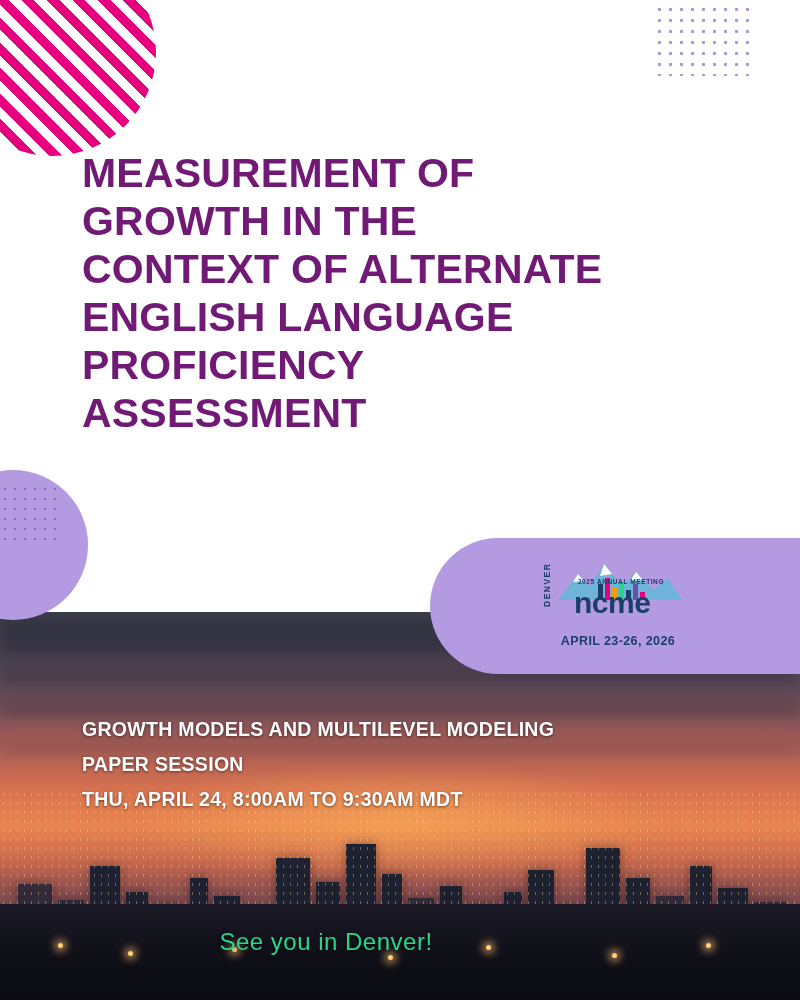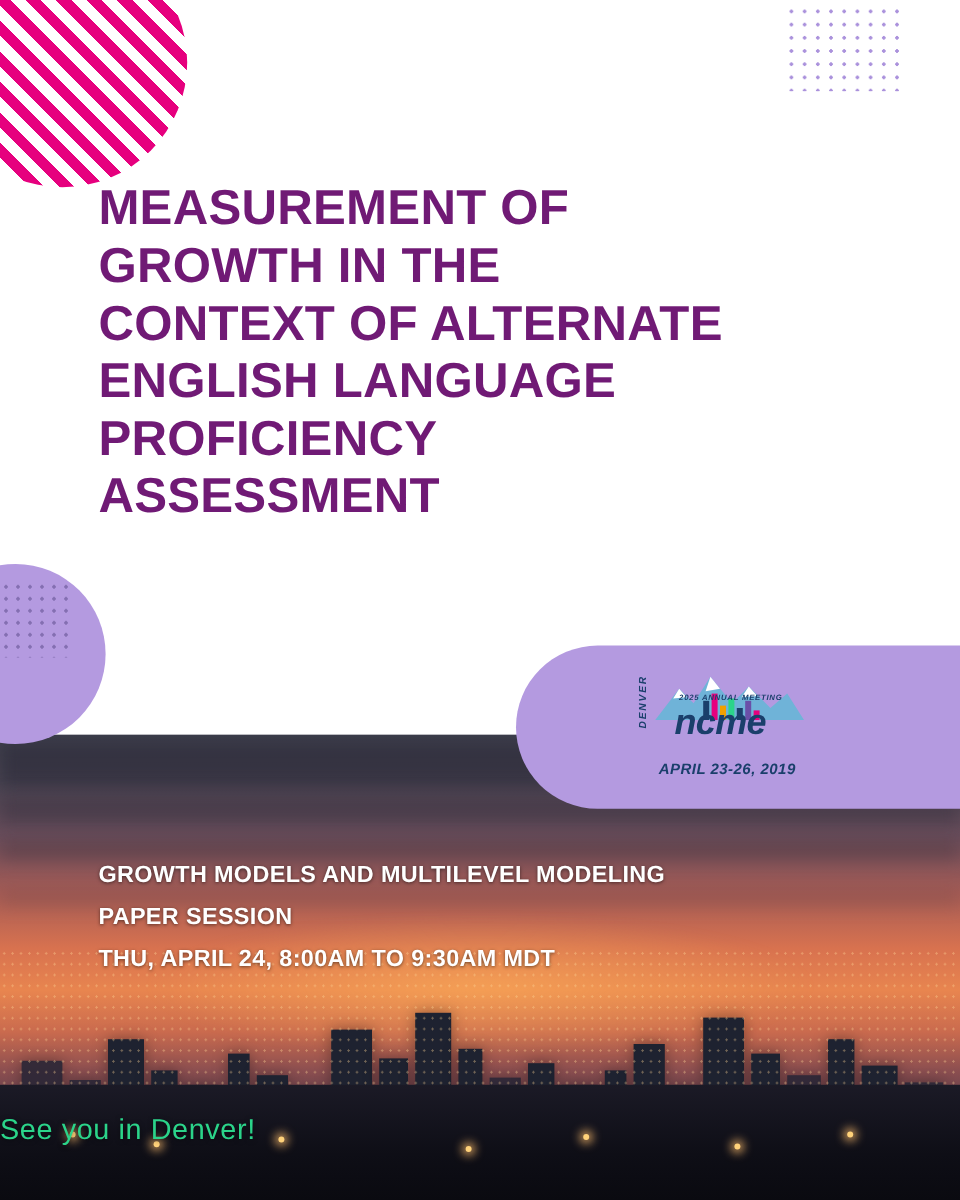--- a/index.html
+++ b/index.html
@@ -186,27 +186,26 @@
     width: 370px;
     height: 136px;
     background: #b49ae0;
     border-top-left-radius: 68px;
     border-bottom-left-radius: 68px;
   }
 
   
   .logo {
     position: absolute;
-    right: 104px;
+    right: 92px;
     top: 556px;
     width: 180px;
     height: 104px;
     color: #1a3f6b;
     text-align: center;
-    font-style: italic;
   }
   .logo-mountains { position: absolute; left: 28px; top: 0; width: 128px; height: 50px; }
   .logo-denver {
     position: absolute;
     left: 14px;
     top: 6px;
     width: 14px;
     height: 46px;
     font-size: 8.5px;
     font-weight: bold;
@@ -263,20 +262,21 @@
     margin-top: 16px;
   }
   .session div { margin-bottom: 12px; }
 
   
   .footer {
     position: absolute;
     left: 0;
     top: 928px;
     width: 652px;
+    text-align: center;
     color: #2bd48a;
     font-size: 24px;
     letter-spacing: .5px;
     text-shadow: 0 1px 4px rgba(0,0,0,.5);
   }
 </style>
 </head>
 <body>
 
 <div class="poster">
@@ -351,21 +351,21 @@
       <rect x="49" y="22" width="5" height="22" fill="#e6007e"></rect>
       <rect x="56" y="32" width="5" height="12" fill="#f0a000"></rect>
       <rect x="63" y="26" width="5" height="18" fill="#2bd48a"></rect>
       <rect x="70" y="34" width="5" height="10" fill="#1a3f6b"></rect>
       <rect x="77" y="28" width="5" height="16" fill="#6a4fa8"></rect>
       <rect x="84" y="36" width="5" height="8" fill="#e6007e"></rect>
     </svg>
     <div class="logo-denver">DENVER</div>
     <div class="logo-annual">2025 ANNUAL MEETING</div>
     <div class="logo-ncme">ncme</div>
-    <div class="logo-dates">APRIL 23-26, 2019</div>
+    <div class="logo-dates">APRIL 23-26, 2026</div>
   </div>
 
   <div class="session">
     <div>GROWTH MODELS AND MULTILEVEL MODELING</div>
     <div>PAPER SESSION</div>
     <div>THU, APRIL 24, 8:00AM TO 9:30AM MDT</div>
   </div>
 
   <div class="footer">See you in Denver!</div>
 

